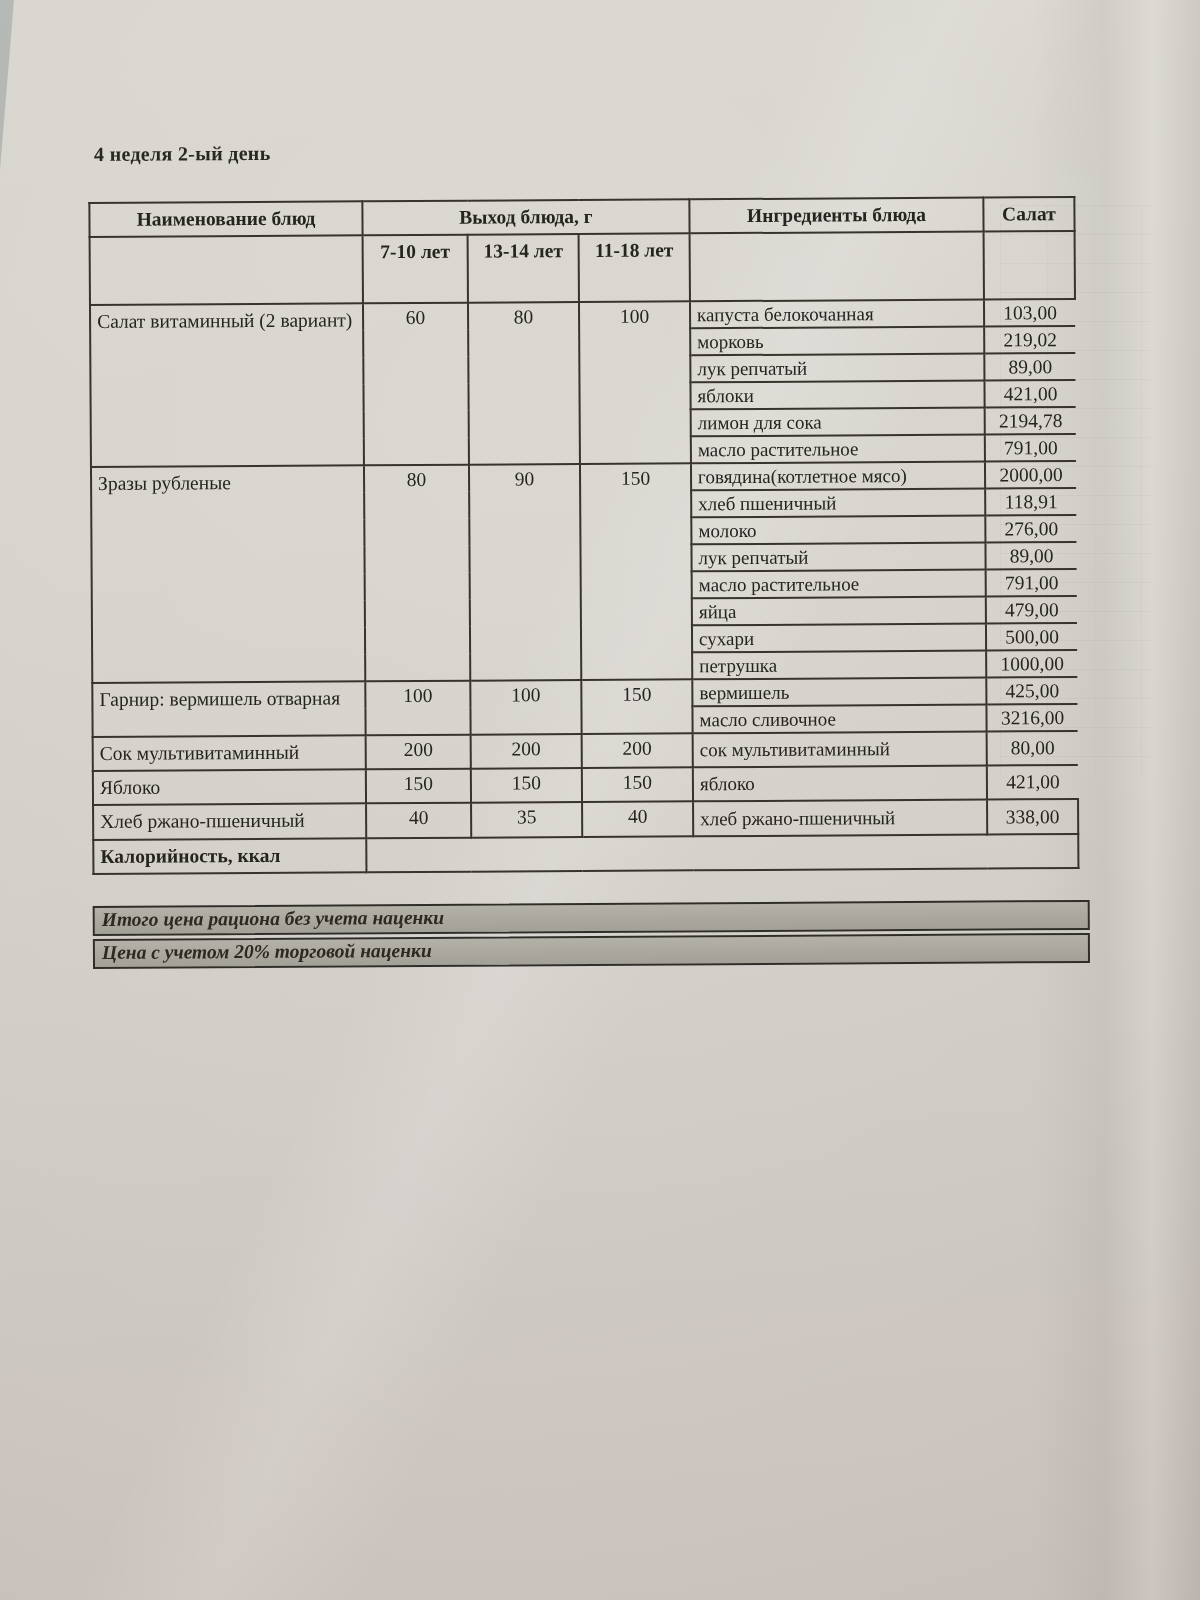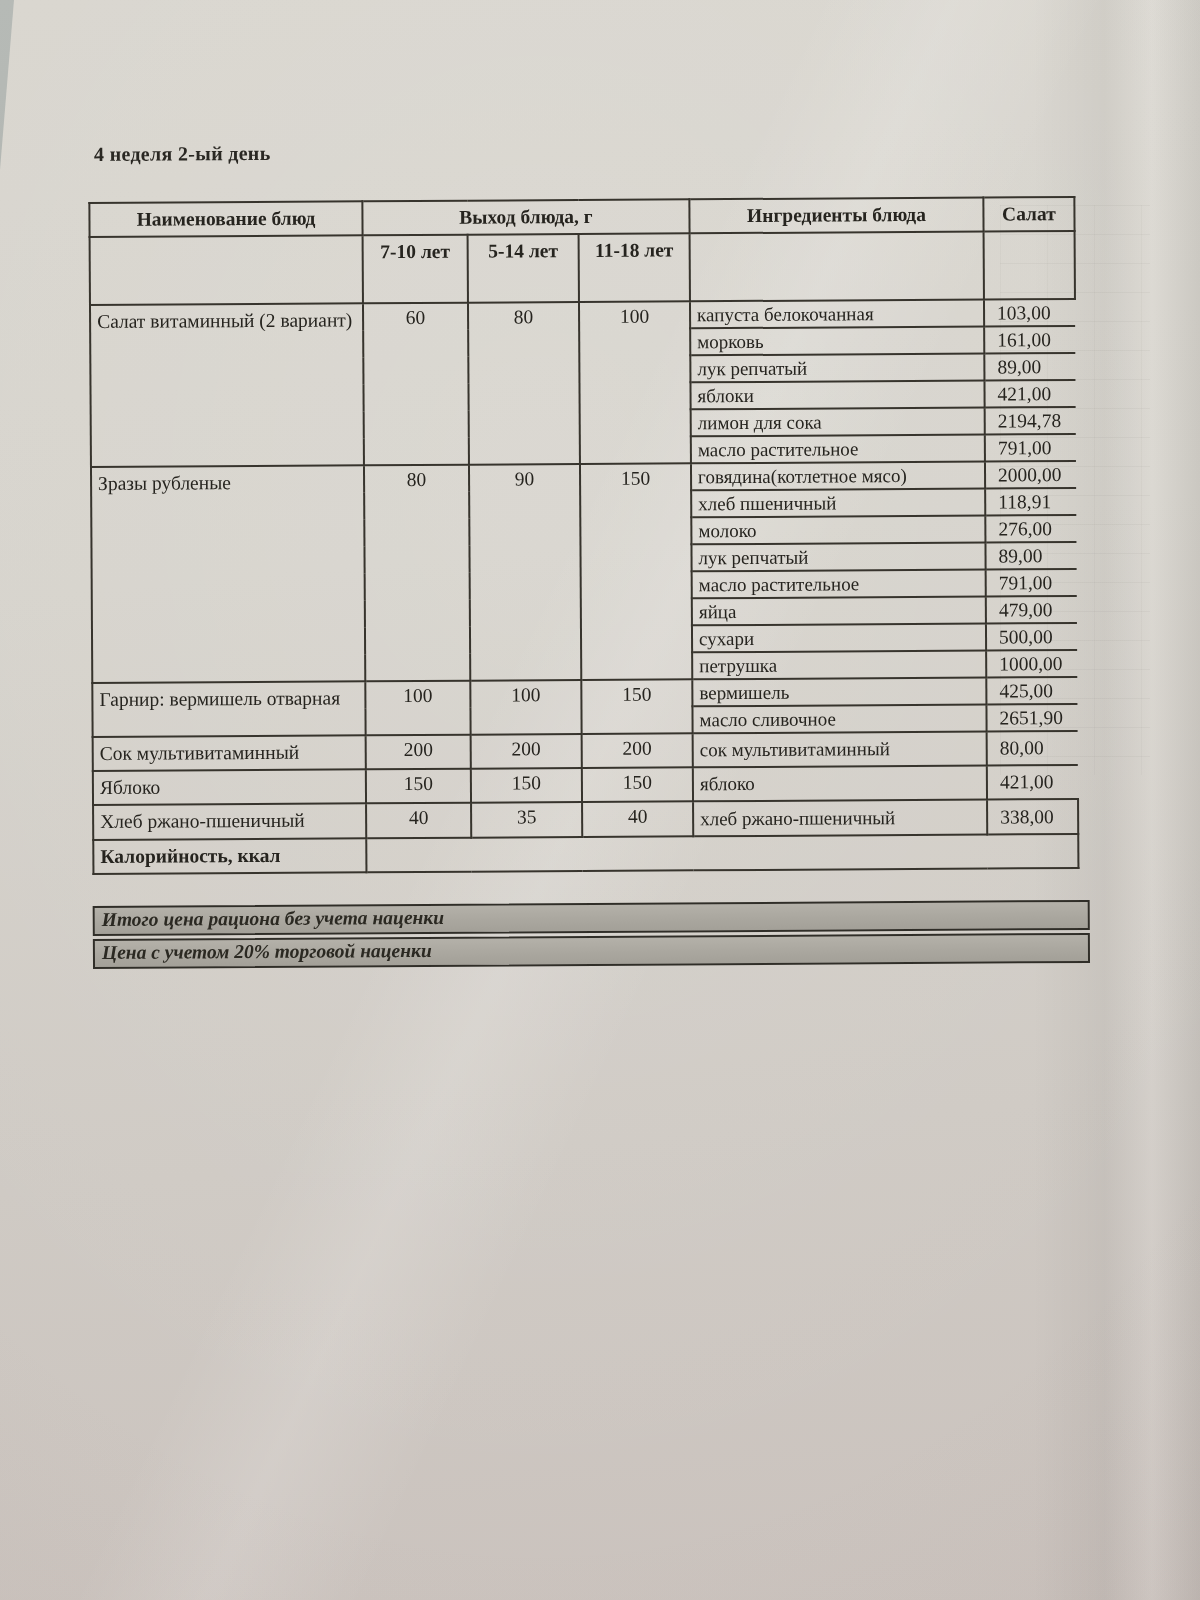--- a/index.html
+++ b/index.html
@@ -42,21 +42,21 @@
   table.menu td, table.menu th { border:2px solid #37342d; }
   table.menu th {
     font-weight:bold; text-align:center; padding:3px 4px; font-size:19.5px;
   }
   tr.h1 th { height:26px; }
   tr.ages th { height:26px; vertical-align:top; padding-top:5px; }
   tr.ages th.empty { border-top:2px solid #37342d; height:58px; }
   .c-name  { text-align:left; vertical-align:top; padding:1px 6px; line-height:1.55; }
   .c-num   { text-align:center; vertical-align:top; padding-top:3px; }
   .c-ing   { text-align:left; padding:0 6px; height:25px; font-size:19px; }
-  .c-price { text-align:left; padding:0 12px; height:25px; border-right:none !important; }
+  .c-price { text-align:center; padding:0 12px; height:25px; border-right:none !important; }
   .c-price.boxed { border-right:2px solid #37342d !important;margin-top:44px; }
   .c-kcal  { font-weight:bold; text-align:left; padding:3px 6px; height:26px; }
   .c-kcal-rest { border-right:2px solid #37342d; }
   .summary { margin-top:31px; width:997px; }
   .bar {
     box-sizing:border-box; height:30px; margin-bottom:3px;
     border:2.5px solid #302e28;
     background: linear-gradient(180deg, #b4b1a9 0%, #aaa79f 55%, #a3a098 100%);
     font-style:italic; font-weight:bold; font-size:19.5px; line-height:24px;
     padding-left:7px; color:#2b2922;
@@ -84,38 +84,38 @@
     <thead>
       <tr class="h1">
         <th>Наименование блюд</th>
         <th colspan="3">Выход блюда, г</th>
         <th>Ингредиенты блюда</th>
         <th>Салат</th>
       </tr>
       <tr class="ages">
         <th class="empty"></th>
         <th>7-10 лет</th>
-        <th>5-14 лет</th>
+        <th>13-14 лет</th>
         <th>11-18 лет</th>
         <th class="empty"></th>
         <th class="empty"></th>
       </tr>
     </thead>
     <tbody id="dishes-body">
         <tr>
           <td class="c-name" rowspan="6">Салат витаминный (2 вариант)</td>
           <td class="c-num" rowspan="6">60</td>
           <td class="c-num" rowspan="6">80</td>
           <td class="c-num" rowspan="6">100</td>
           <td class="c-ing">капуста белокочанная</td>
           <td class="c-price">103,00</td>
         </tr>
         <tr>
           <td class="c-ing">морковь</td>
-          <td class="c-price">161,00</td>
+          <td class="c-price">219,02</td>
         </tr>
         <tr>
           <td class="c-ing">лук репчатый</td>
           <td class="c-price">89,00</td>
         </tr>
         <tr>
           <td class="c-ing">яблоки</td>
           <td class="c-price">421,00</td>
         </tr>
         <tr>
@@ -165,21 +165,21 @@
         <tr>
           <td class="c-name" rowspan="2">Гарнир: вермишель отварная</td>
           <td class="c-num" rowspan="2">100</td>
           <td class="c-num" rowspan="2">100</td>
           <td class="c-num" rowspan="2">150</td>
           <td class="c-ing">вермишель</td>
           <td class="c-price">425,00</td>
         </tr>
         <tr>
           <td class="c-ing">масло сливочное</td>
-          <td class="c-price">2651,90</td>
+          <td class="c-price">3216,00</td>
         </tr>
         <tr>
           <td class="c-name" rowspan="1">Сок мультивитаминный</td>
           <td class="c-num" rowspan="1">200</td>
           <td class="c-num" rowspan="1">200</td>
           <td class="c-num" rowspan="1">200</td>
           <td class="c-ing">сок мультивитаминный</td>
           <td class="c-price">80,00</td>
         </tr>
         <tr>

